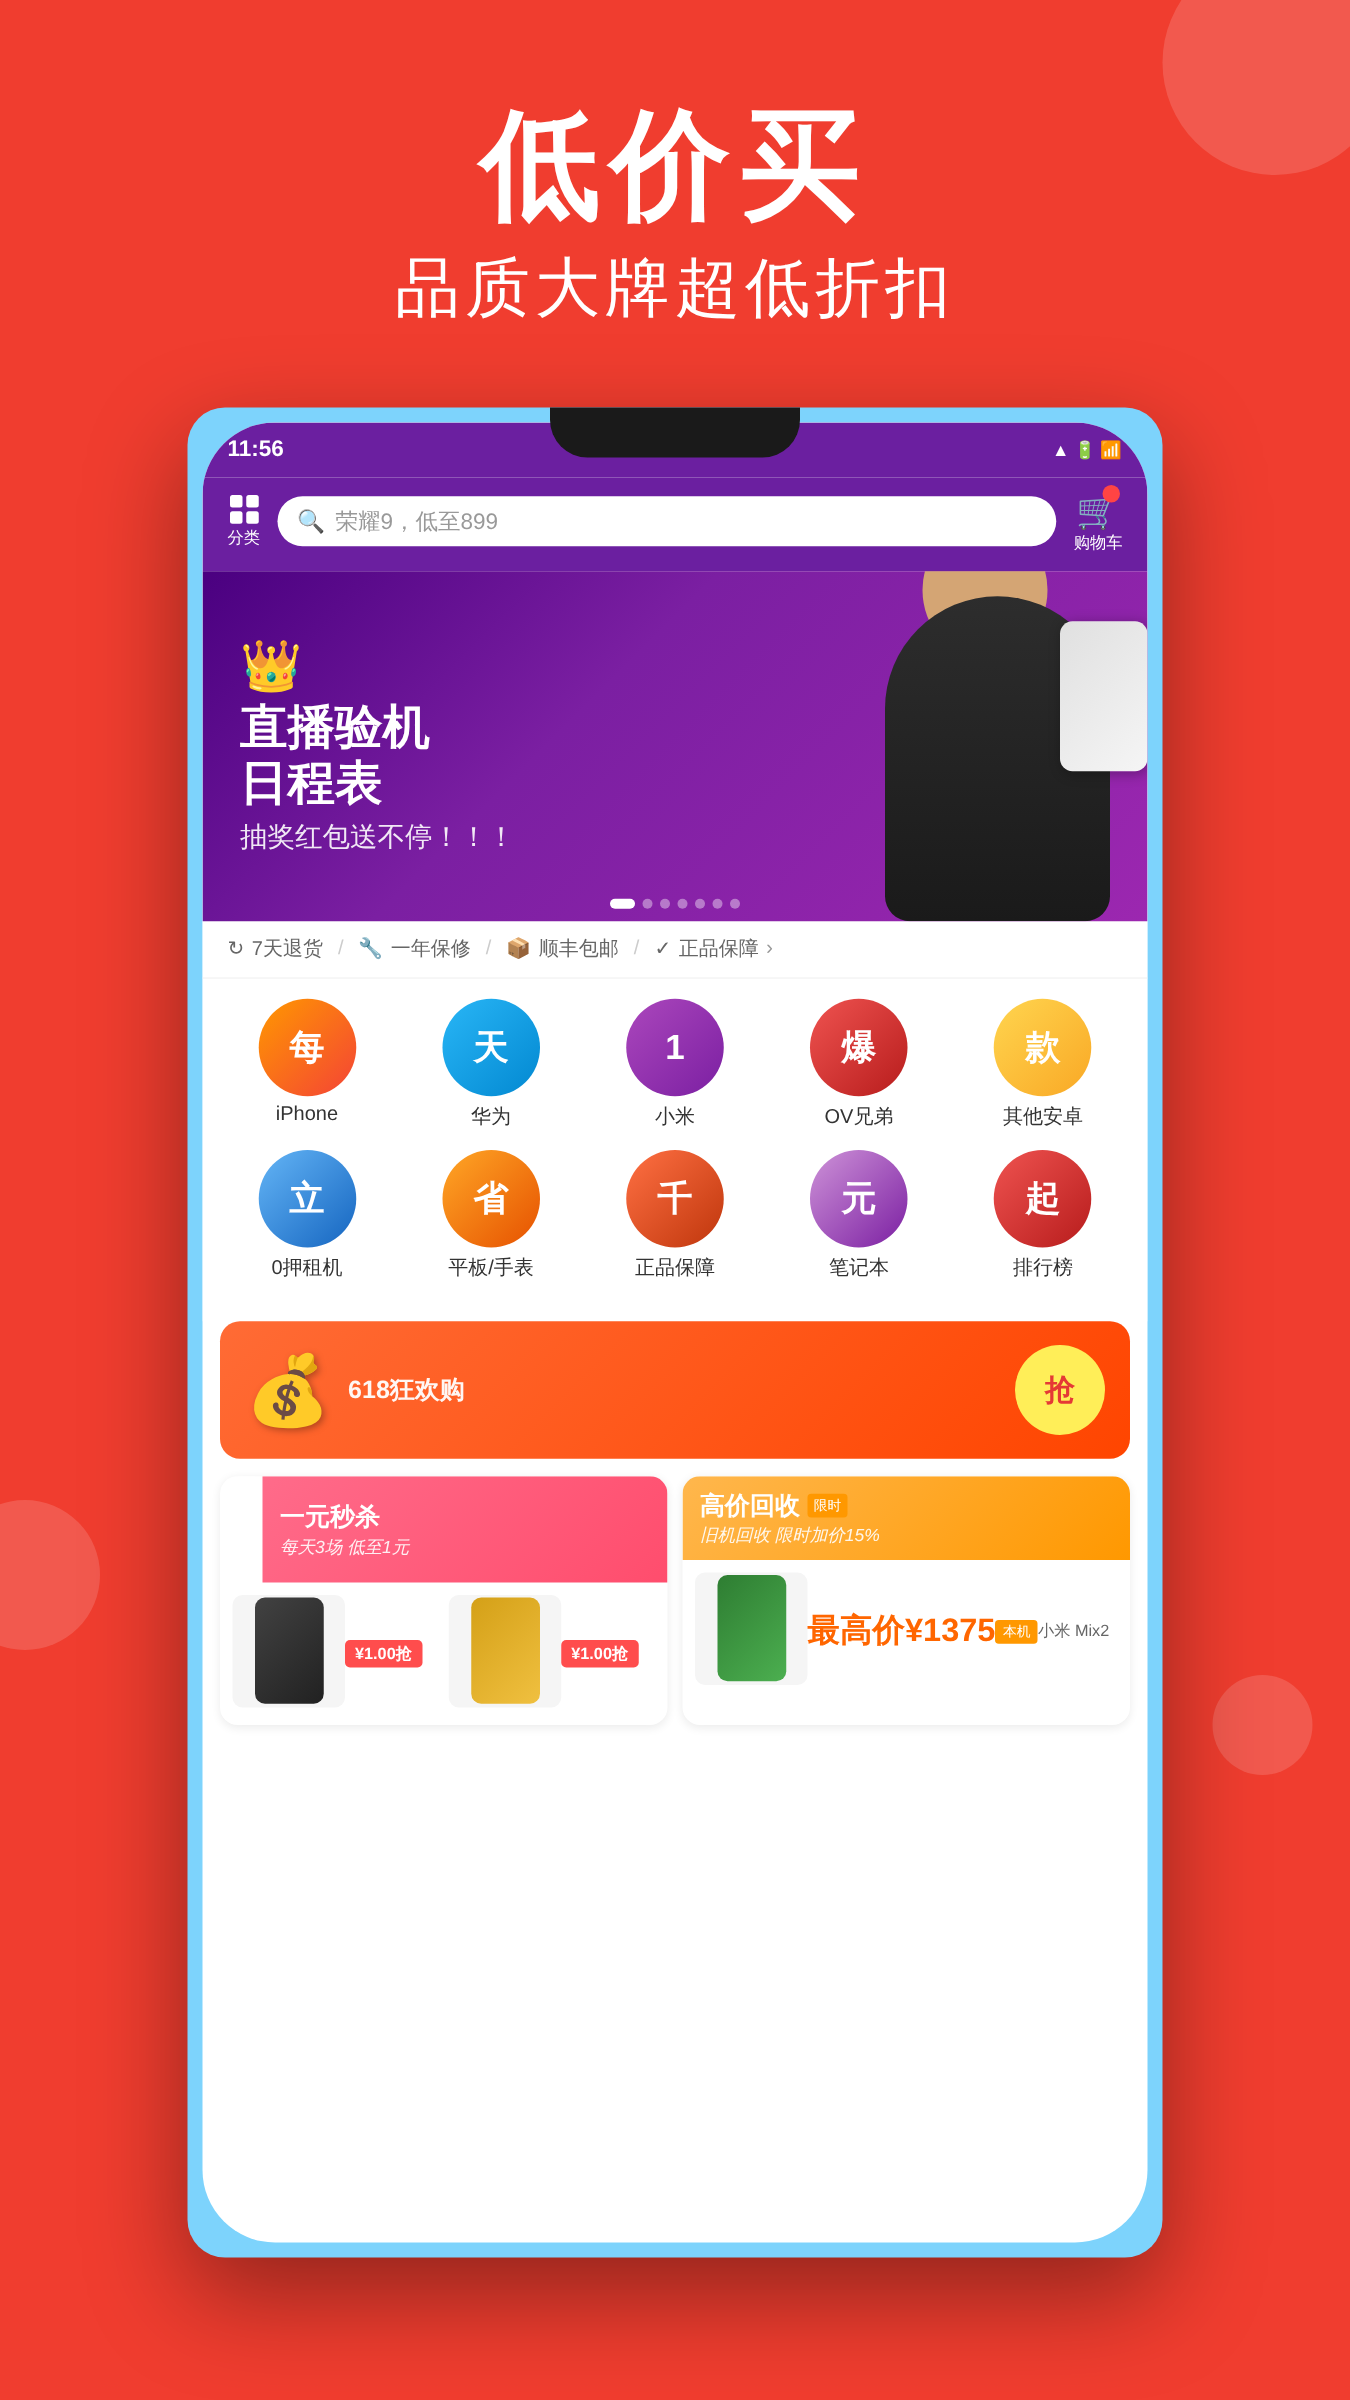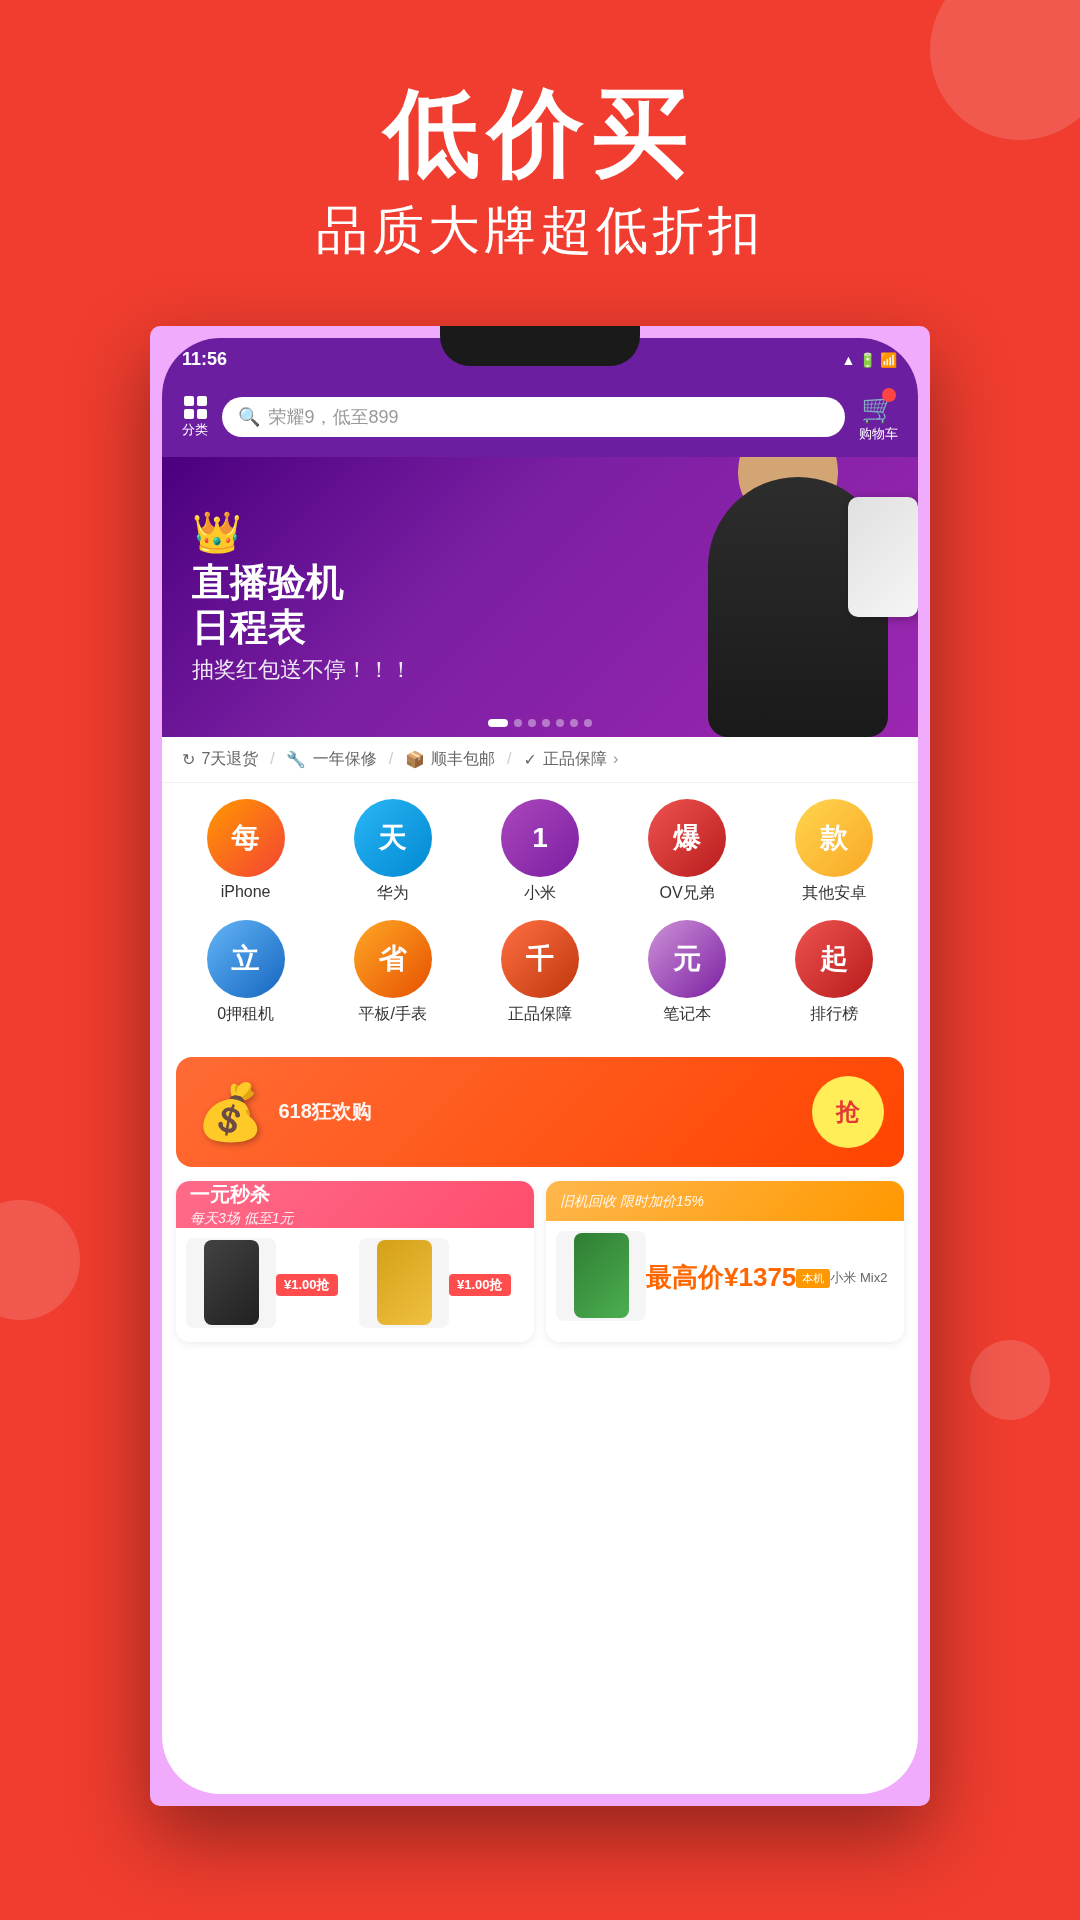--- a/index.html
+++ b/index.html
@@ -45,22 +45,22 @@
 
     
     .phone-wrapper {
       display: flex;
       justify-content: center;
       margin-top: 20px;
     }
     .phone-mockup {
       width: 780px;
       height: 1480px;
-      background: #f0abfc;
-      border-radius: 10px;
+      background: #7dd3fc;
+      border-radius: 30px;
       padding: 12px;
       box-shadow: 0 30px 80px rgba(0,0,0,0.4);
       position: relative;
     }
     .phone-screen {
       width: 100%;
       height: 100%;
       background: #fff;
       border-radius: 58px;
       overflow: hidden;
@@ -336,22 +336,23 @@
     }
     .card {
       flex: 1;
       border-radius: 14px;
       overflow: hidden;
       background: white;
       box-shadow: 0 2px 8px rgba(0,0,0,0.08);
     }
     .card-header-pink {
       background: linear-gradient(135deg, #ff6b8a, #ff4d6d);
-      padding: 0 14px;
-      color: white;
+      padding: 19px 14px;
+      color: white;
+      margin-left: 34px;
     }
     .card-header-orange {
       background: linear-gradient(135deg, #ffb74d, #ff9800);
       padding: 10px 14px;
       color: white;
     }
     .card-title { font-size: 20px; font-weight: 700; }
     .card-desc { font-size: 14px; opacity: 0.9; margin-top: 2px; font-style: italic; }
     .card-body {
       padding: 10px;
@@ -602,20 +603,24 @@
               <div class="thumb-img">
                 <div class="phone-thumb-gold"></div>
               </div>
               <span class="price-tag">¥1.00抢</span>
             </div>
           </div>
         </div>
 
         <div class="card">
           <div class="card-header-orange">
+            <div style="display:flex;align-items:center;gap:6px;">
+              <span class="card-title">高价回收</span>
+              <span class="limited-badge">限时</span>
+            </div>
             <div class="card-desc">旧机回收 限时加价15%</div>
           </div>
           <div class="card-body">
             <div class="product-thumb">
               <div class="thumb-img">
                 <div class="phone-thumb-green"></div>
               </div>
               <div style="display:flex;align-items:flex-start;gap:4px;">
                 <span class="max-price">最高价¥1375</span>
               </div>

